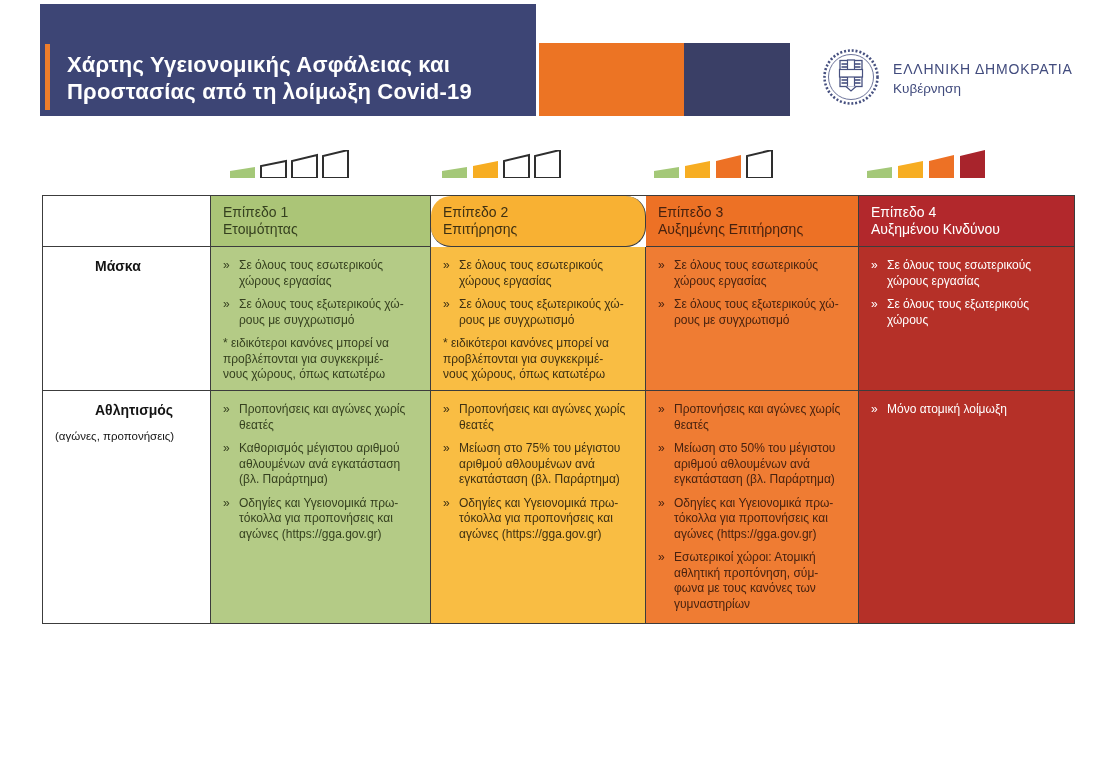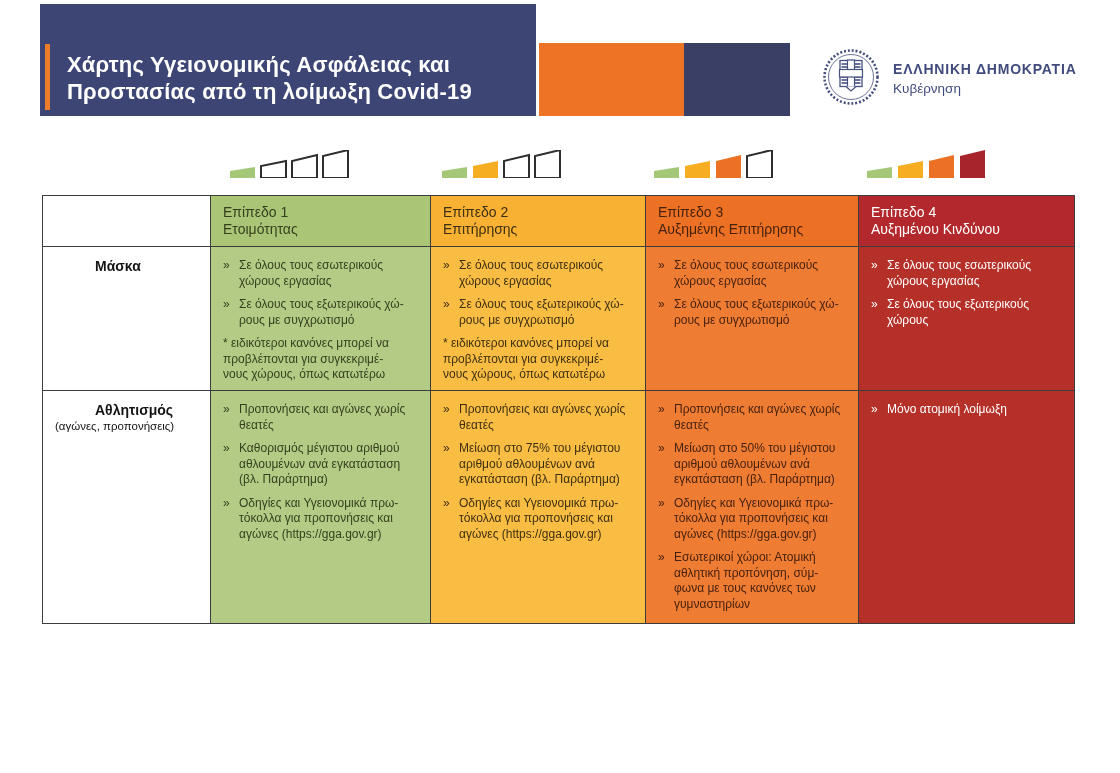--- a/index.html
+++ b/index.html
@@ -8,21 +8,21 @@
 
   
   .banner-navy{position:absolute;left:40px;top:4px;width:496px;height:112px;background:var(--navy-header);}
   .banner-accent{position:absolute;left:45px;top:44px;width:5px;height:66px;background:var(--orange-accent);}
   .banner-title{position:absolute;left:67px;top:51px;color:var(--title-text);
        font-size:22px;line-height:27px;font-weight:700;white-space:pre-line;letter-spacing:.2px;}
   .block-orange{position:absolute;left:539px;top:43px;width:145px;height:73px;background:var(--orange-block);}
   .block-navy{position:absolute;left:684px;top:43px;width:106px;height:73px;background:var(--navy-block);}
   .gov-logo{position:absolute;left:822px;top:48px;}
   .gov-name{position:absolute;left:893px;top:61px;color:var(--logo-navy);
-       font-size:14px;font-weight:700;letter-spacing:.8px;}
+       font-size:14px;font-weight:400;letter-spacing:.8px;}
   .gov-sub{position:absolute;left:893px;top:81px;color:var(--logo-navy);font-size:13.5px;}
 
   
   .bars-icon{position:absolute;top:150px;width:120px;height:28px;}
   .bars-1{left:229px}.bars-2{left:441px}.bars-3{left:653px}.bars-4{left:866px}
 
   
   .matrix{position:absolute;left:42px;top:195px;
       display:grid;grid-template-columns:168px 220px 215px 213px 215px;
       grid-template-rows:51px 144px 232px;
@@ -31,26 +31,26 @@
       box-sizing:border-box;overflow:hidden;}
   .cell.lastcol{border-right:none;}
   .cell.lastrow{border-bottom:none;}
   .c-label{background:#ffffff;color:var(--label-text);padding:11px 8px 8px 12px;}
   .c-g{background:var(--green-body);color:var(--green-text);}
   .c-y{background:var(--yellow-body);color:var(--yellow-text);}
   .c-o{background:var(--orange-body);color:var(--orange-text);}
   .c-r{background:var(--red-body);color:var(--red-text);}
   .hcell{padding:8px 8px 6px 12px;font-weight:400;font-size:14px;line-height:17px;white-space:pre-line;}
   .hcell.c-g{background:var(--green-header);}
-  .hcell.c-y{background:var(--yellow-header);}
+  .hcell.c-y{background:var(--yellow-header);border-radius:20px;}
   .hcell.c-o{background:var(--orange-header);}
   .hcell.c-r{background:var(--red-header);}
   .bcell{padding:11px 8px 6px 12px;font-size:12px;line-height:15.5px;}
   .row-label{font-weight:700;font-size:14px;line-height:16px;margin-left:40px;}
-  .row-sublabel{font-size:11.5px;line-height:14px;margin-top:1px;}
+  .row-sublabel{font-size:11.5px;line-height:14px;margin-top:11px;}
   .bullet{display:flex;gap:6px;margin-bottom:8px;}
   .bmark{flex:0 0 10px;}
   .btxt{white-space:pre-line;}
   .note{white-space:pre-line;}
 </style>
 </head>
 <body>
 
 <div id="app">
 

